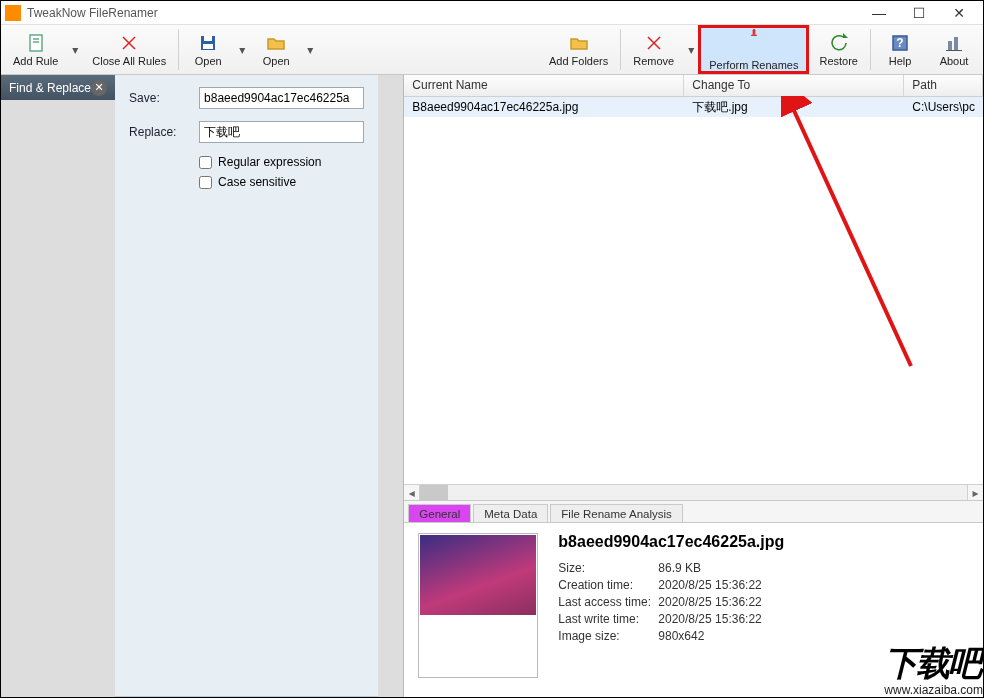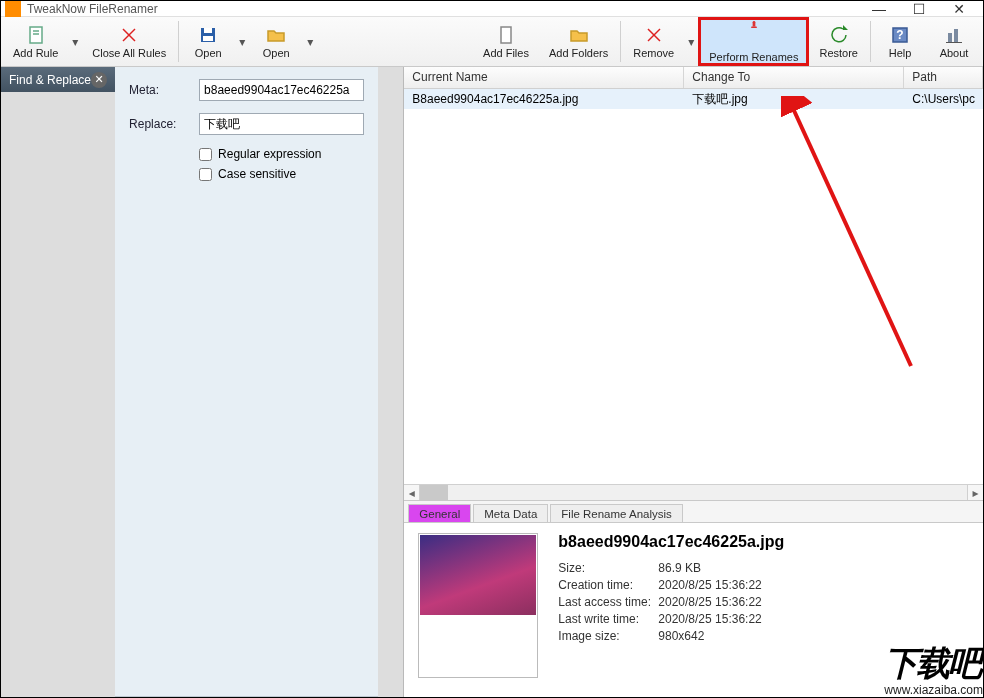--- a/index.html
+++ b/index.html
@@ -1,19 +1,19 @@
 <!DOCTYPE html>
 <html><head>
 <meta charset="utf-8">
 <style>
 * { box-sizing: border-box; margin: 0; padding: 0; font-family: "Segoe UI", Tahoma, sans-serif; font-size: 12px; }
 body { width: 984px; height: 698px; border: 1px solid #000; background: #fff; display: flex; flex-direction: column; overflow: hidden; position: relative; }
 
 
-.titlebar { height: 16px; display: flex; align-items: center; padding: 0 4px; background: #fff; border-bottom: 1px solid #e0e0e0; }
+.titlebar { height: 24px; display: flex; align-items: center; padding: 0 4px; background: #fff; border-bottom: 1px solid #e0e0e0; }
 .titlebar .app-icon { width: 16px; height: 16px; background: #ff8c00; margin-right: 6px; }
 .titlebar .title { flex: 1; color: #555; }
 .titlebar .win-btns { display: flex; }
 .titlebar .win-btn { width: 40px; height: 26px; display: flex; align-items: center; justify-content: center; font-size: 14px; color: #333; }
 
 
 .toolbar { height: 50px; display: flex; align-items: stretch; background: linear-gradient(#fbfbfb,#f0f0f0); border-bottom: 1px solid #c9c9c9; padding: 0 2px; }
 .tool-item { display: flex; flex-direction: column; align-items: center; justify-content: center; padding: 2px 10px; min-width: 54px; cursor: pointer; position: relative; }
 .tool-item .ico { width: 20px; height: 20px; }
 .tool-item .lbl { font-size: 11px; margin-top: 2px; color: #222; white-space: nowrap; }
@@ -112,26 +112,20 @@
         <path d="M2 6h6l2 2h8v8H2z" fill="#f5c04a" stroke="#c89a2a"></path>
       </svg>
     <span class="lbl">Open</span>
   </div>
   <div class="tool-dd">▾</div>
 
   <div class="spacer"></div>
 
   <div class="tool-item">
     <svg class="ico" viewBox="0 0 20 20">
-        <rect x="5" y="2" width="10" height="16" fill="#fff" stroke="#888"></rect>
-      </svg>
-    <span class="lbl">Add Files</span>
-  </div>
-  <div class="tool-item">
-    <svg class="ico" viewBox="0 0 20 20">
         <path d="M2 6h6l2 2h8v8H2z" fill="#f5c04a" stroke="#c89a2a"></path>
       </svg>
     <span class="lbl">Add Folders</span>
   </div>
   <div class="tool-sep"></div>
   <div class="tool-item">
     <svg class="ico" viewBox="0 0 20 20">
         <line x1="4" y1="4" x2="16" y2="16" stroke="#d22" stroke-width="3"></line>
         <line x1="16" y1="4" x2="4" y2="16" stroke="#d22" stroke-width="3"></line>
       </svg>
@@ -173,21 +167,21 @@
 
 <div class="main">
 
   <div class="left-panel">
     <div class="panel-header">
       <span>Find &amp; Replace</span>
       <span class="panel-close">✕</span>
     </div>
     <div class="form-area">
       <div class="form-row">
-        <label>Meta:</label>
+        <label>Save:</label>
         <input type="text" value="b8aeed9904ac17ec46225a" style="">
       </div>
       <div class="form-row">
         <label>Replace:</label>
         <input type="text" value="下载吧" style="">
       </div>
       <div class="form-cb">
         <input type="checkbox" style="">
         <span>Regular expression</span>
       </div>

